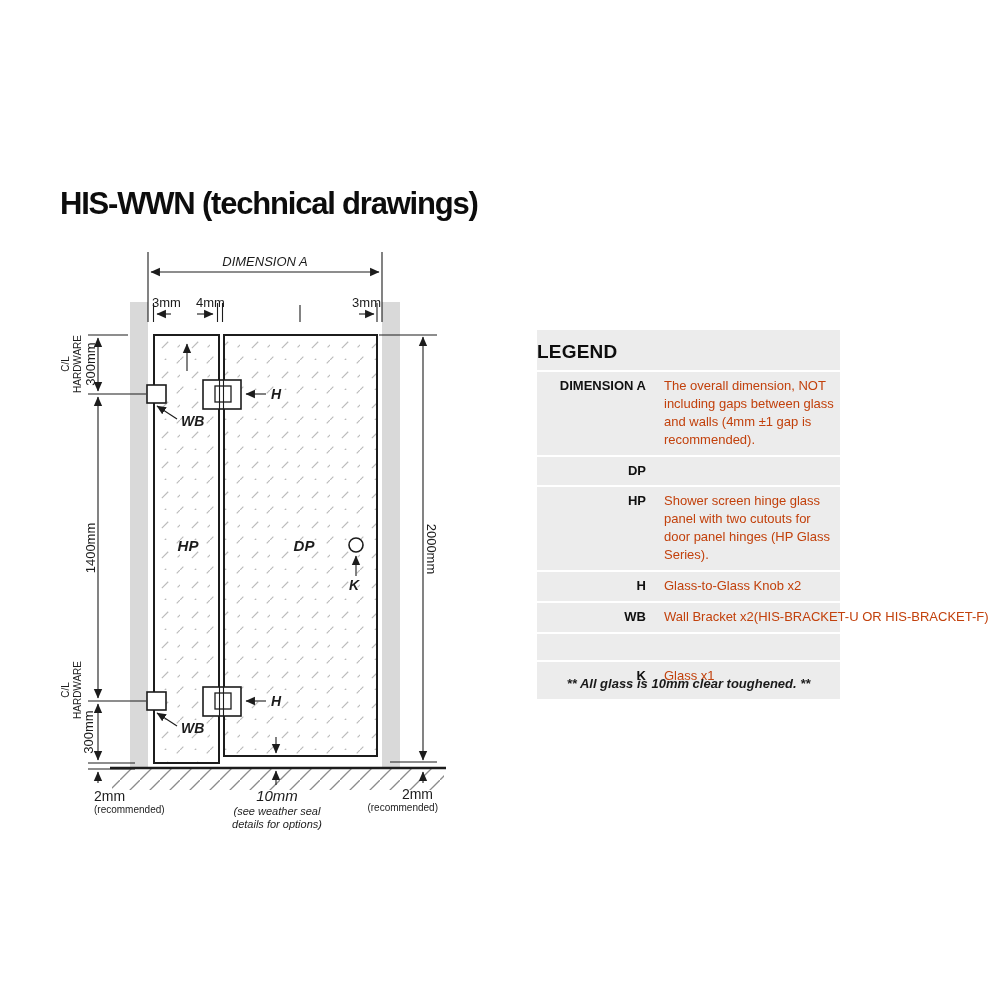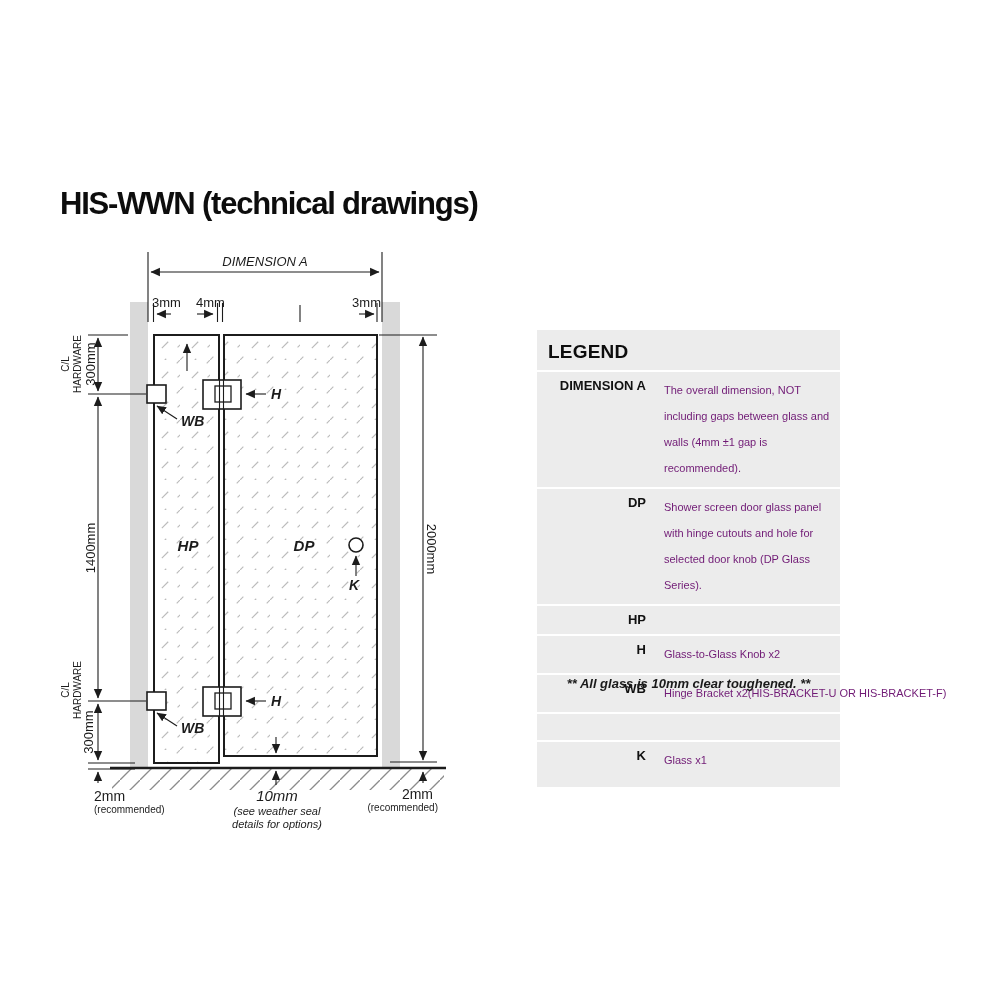--- a/index.html
+++ b/index.html
@@ -37,29 +37,29 @@
   .arrowhead{fill:var(--line)}
   .ghl{stroke:var(--glass-hatch);stroke-width:1.2}
   .fhl{stroke:var(--floor-hatch);stroke-width:1.3}
 
   .legend{
     position:absolute;left:537px;top:330px;width:303px;
     background:var(--legend-bg);
   }
   .legend-header{
     font-size:19px;font-weight:bold;color:#0d0d0d;
-    padding:11px 0 7px 11px;letter-spacing:.2px;
+    padding:11px 0 7px 0;letter-spacing:.2px;
   }
   .lrow{
     display:grid;grid-template-columns:95px 170px;column-gap:18px;
     padding:5px 6px 6px 14px;border-top:2px solid #fff;
     min-height:28px;
   }
   .lrow .term{font-size:13px;font-weight:bold;text-align:right;line-height:17px;color:#111}
-  .lrow .desc{font-size:11px;line-height:26px;color:#701a75}
+  .lrow .desc{font-size:13px;line-height:18px;color:#c2410c}
   .lrow .desc.nowrap{white-space:nowrap;overflow:visible}
   .lrow.last{padding-bottom:14px}
   .legend-footnote{
     position:absolute;left:537px;top:676px;width:303px;
     font-size:13px;font-style:italic;font-weight:bold;text-align:center;color:#1a1a1a;
     white-space:nowrap;
   }
 </style>
 </head>
 <body>
@@ -200,32 +200,32 @@
 
   <div class="legend">
     <div class="legend-header">LEGEND</div>
 
     <div class="lrow">
       <div class="term">DIMENSION A</div>
       <div class="desc">The overall dimension, NOT including gaps between glass and walls (4mm ±1 gap is recommended).</div>
     </div>
     <div class="lrow">
       <div class="term">DP</div>
-      <div class="desc">Shower screen door glass panel with hinge cutouts and hole for selected door knob (DP Glass Series).</div>
     </div>
     <div class="lrow">
       <div class="term">HP</div>
+      <div class="desc">Shower screen hinge glass panel with two cutouts for door panel hinges (HP Glass Series).</div>
     </div>
     <div class="lrow">
       <div class="term">H</div>
       <div class="desc">Glass-to-Glass Knob x2</div>
     </div>
     <div class="lrow">
       <div class="term">WB</div>
-      <div class="desc nowrap">Hinge Bracket x2(HIS-BRACKET-U OR HIS-BRACKET-F)</div>
+      <div class="desc nowrap">Wall Bracket x2(HIS-BRACKET-U OR HIS-BRACKET-F)</div>
     </div>
     <div class="lrow">
       <div class="term"></div>
       <div class="desc"></div>
     </div>
     <div class="lrow last">
       <div class="term">K</div>
       <div class="desc">Glass x1</div>
     </div>
   </div>

